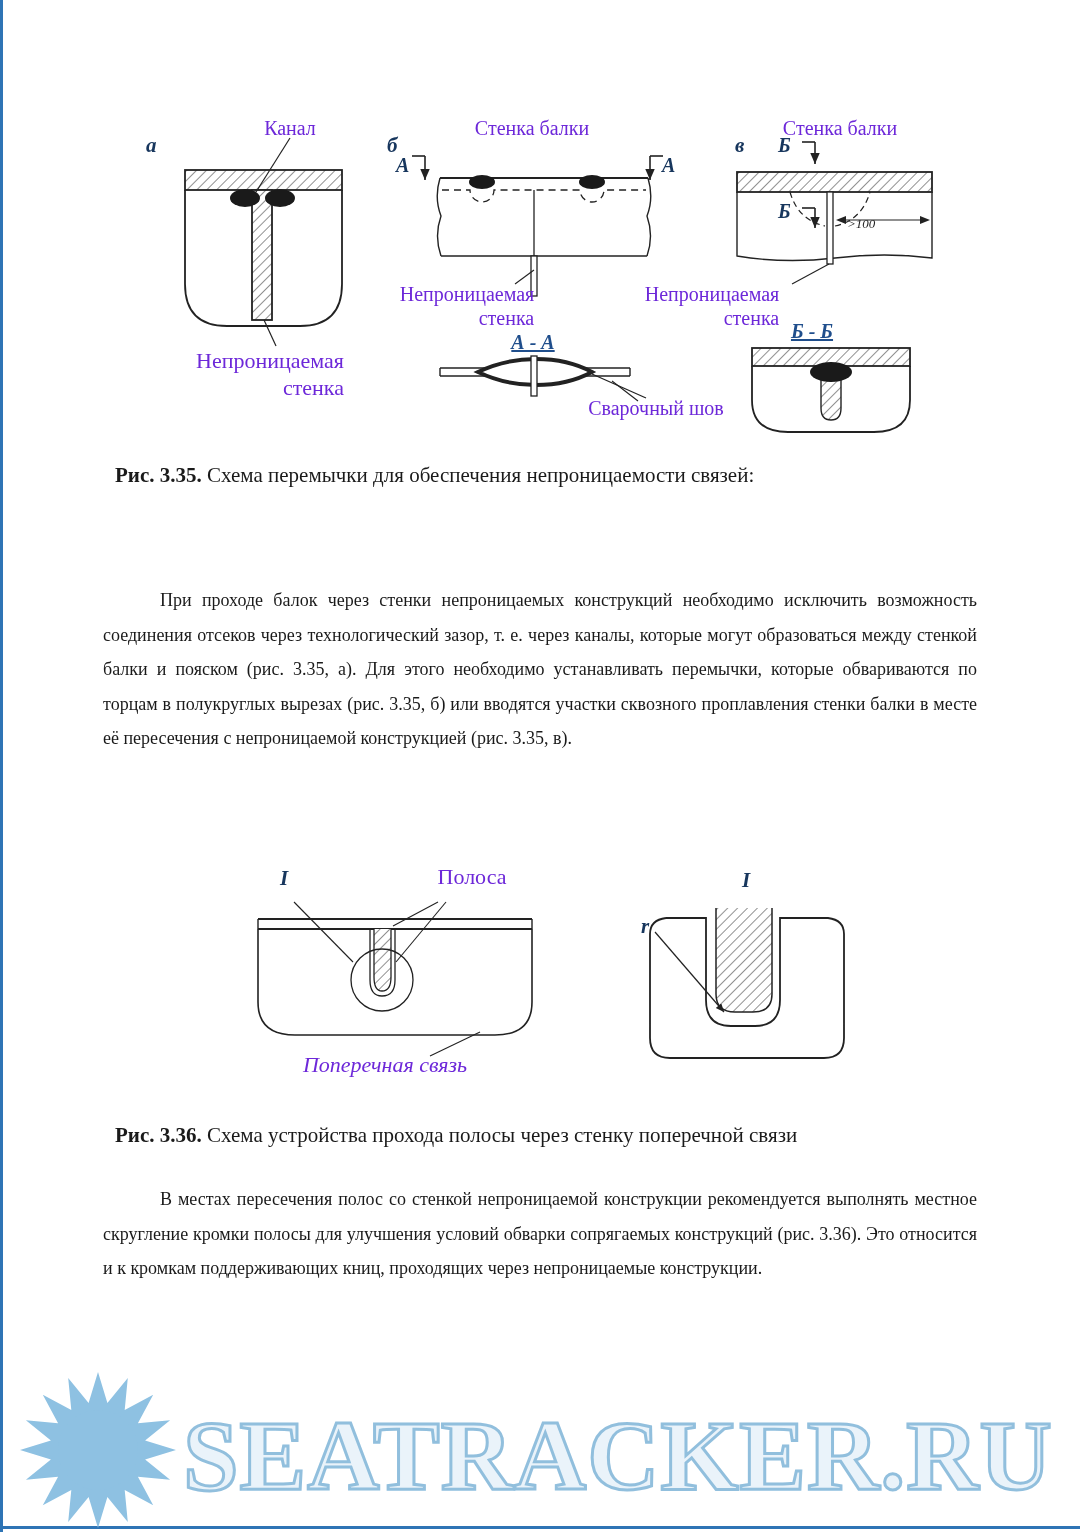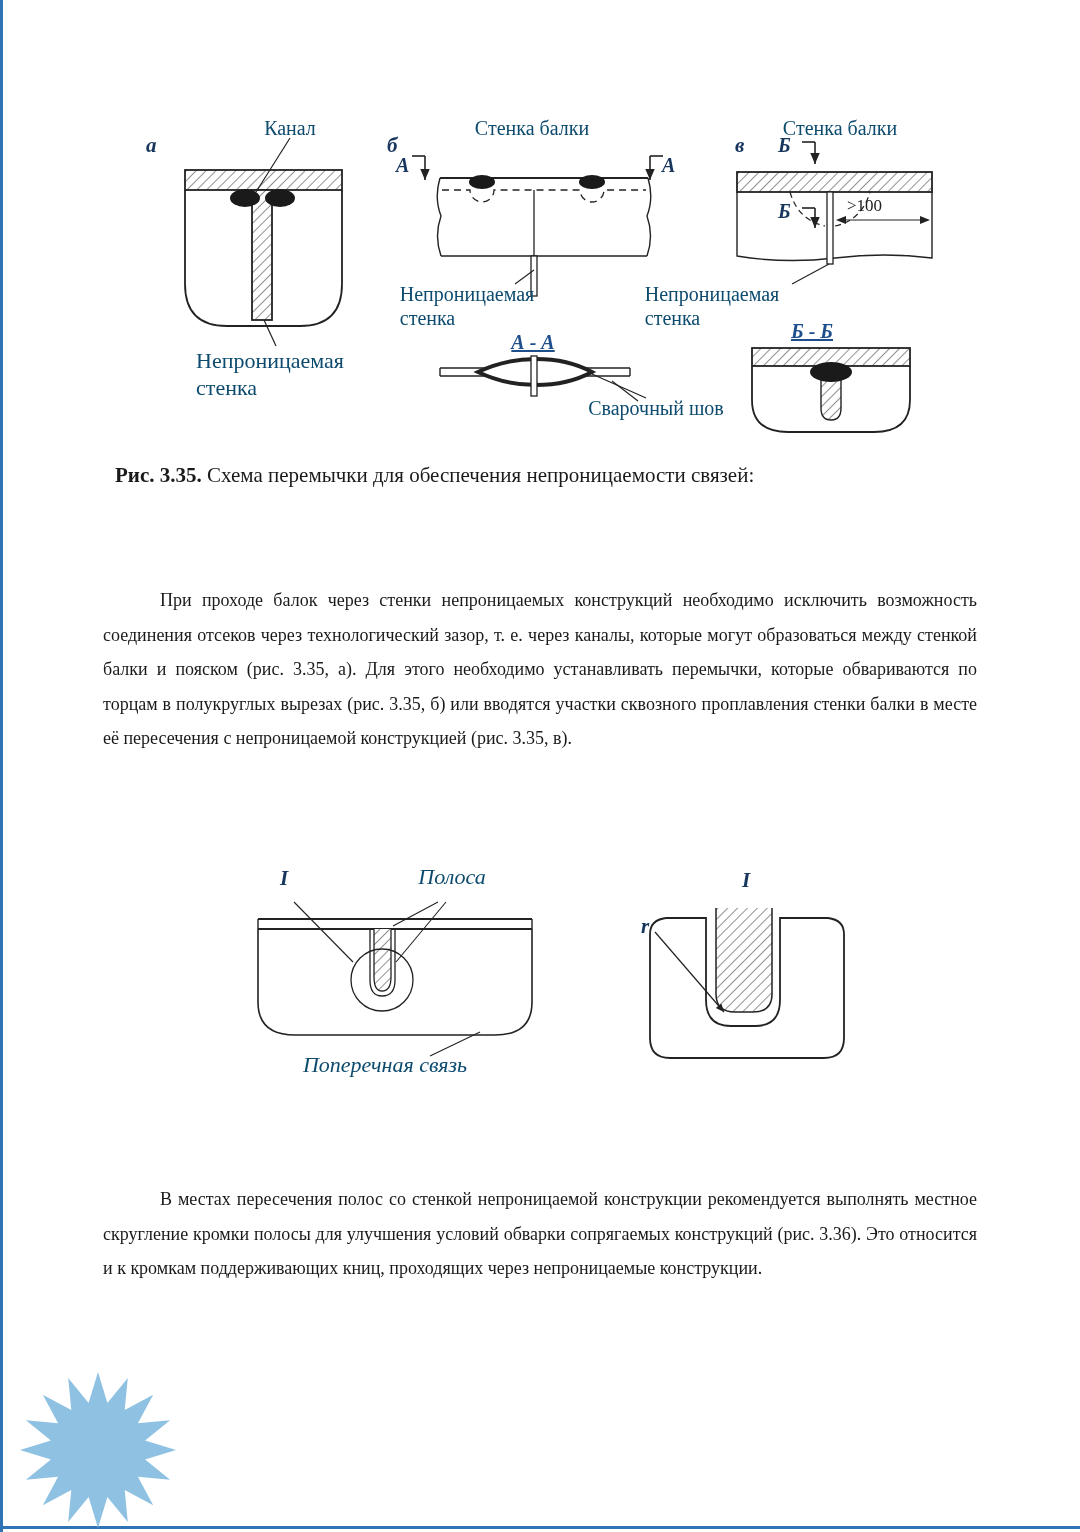--- a/index.html
+++ b/index.html
@@ -7,31 +7,31 @@
   .page {
     position:relative; width:1080px; height:1532px; background:#ffffff;
     font-family:"Liberation Serif", serif; color:#1a1a1a; overflow:hidden;
   }
   .border-left  { position:absolute; left:0; top:0; width:3px; height:1532px; background:#2e74b5; }
   .border-bottom{ position:absolute; left:0; top:1526px; width:1080px; height:3px; background:#2e74b5; }
 
   .figsvg { position:absolute; }
 
   .lbl {
-    position:absolute; color:#0c4a6e; font-size:20px; line-height:1.22;
-    text-align:left; white-space:pre-line; transform:translateX(-50%);
+    position:absolute; color:#6d28d9; font-size:20px; line-height:1.22;
+    text-align:right; white-space:pre-line; transform:translateX(-50%);
   }
   .lbl.big { font-size:22px; }
   .marker { position:absolute; color:#17365d; font-weight:bold; font-style:italic; font-size:21px; }
   .cut    { position:absolute; color:#17365d; font-weight:bold; font-style:italic; font-size:20px; }
   .seclbl {
     position:absolute; color:#1f4e8c; font-weight:bold; font-style:italic; font-size:20px;
     text-decoration:underline; transform:translateX(-50%); white-space:nowrap;
   }
-  .dim { position:absolute; font-size:17px; color:#222; }
+  .dim { position:absolute; font-style:italic; font-size:13px; color:#222;margin-top:20px; }
 
   .caption { position:absolute; left:115px; width:850px; text-align:left;
              font-size:21px; line-height:27.5px; color:#1a1a1a; }
   .caption .b { font-weight:bold; }
 
   .para { position:absolute; left:103px; width:874px; font-size:18px; line-height:34.5px;
           text-align:justify; text-indent:57px; color:#1a1a1a; }
 
   .pagenum { position:absolute; left:0; top:1392px; width:100%; text-align:center;
              font-size:22px; color:#222; }
@@ -184,28 +184,32 @@
     </g>
 
     <g stroke="#222" fill="none" stroke-width="1.8">
       <path d="M576,56 L616,56 L616,138 Q616,164 641,164 L665,164 Q690,164 690,138 L690,56 L738,56 Q754,58 754,72 L754,176 Q754,196 734,196 L580,196 Q560,196 560,176 L560,72 Q560,58 576,56"></path>
       <path d="M626,46 L626,132 Q626,150 645,150 L663,150 Q682,150 682,132 L682,46" fill="url(#h2)" stroke-width="1.5"></path>
       <line x1="565" y1="70" x2="634" y2="150" stroke-width="1.2" marker-end="url(#ar2)"></line>
     </g>
   </svg>
 
   <div class="marker" style="left:280px; top:866px;">I</div>
-  <div class="lbl big" style="left:452px; top:864px;font-style:italic;">Полоса</div>
+  <div class="lbl big" style="left:472px; top:864px;">Полоса</div>
   <div class="marker" style="left:742px; top:868px;">I</div>
   <div class="marker" style="left:641px; top:914px;">r</div>
   <div class="lbl big" style="left:385px; top:1052px;font-style:italic;">Поперечная связь</div>
 
+  <div class="caption" style="top:1122px;">
+    <span class="b">Рис. 3.36.</span><span> Схема устройства прохода полосы через стенку поперечной связи</span>
+  </div>
 
   <div class="para" style="top:1182px;">В местах пересечения полос со стенкой непроницаемой конструкции рекомендуется выполнять местное скругление кромки полосы для улучшения условий обварки сопрягаемых конструкций (рис. 3.36). Это относится и к кромкам поддерживающих книц, проходящих через непроницаемые конструкции.</div>
 
 
   <svg class="wm-sun" width="180" height="158" viewBox="0 0 180 158">
     <polygon fill="#8ec1e2" points="168,78 137.1,87.4 162.1,107.8 129.9,104.7 145.2,133.2 116.7,117.9 119.8,150.1 99.4,125.1 90,156 80.6,125.1 60.2,150.1 63.3,117.9 34.8,133.2 50.1,104.7 17.9,107.8 42.9,87.4 12,78 42.9,68.6 17.9,48.2 50.1,51.3 34.8,22.8 63.3,38.1 60.2,5.9 80.6,30.9 90,0 99.4,30.9 119.8,5.9 116.7,38.1 145.2,22.8 129.9,51.3 162.1,48.2 137.1,68.6">
     </polygon>
     <circle cx="90" cy="78" r="40" fill="#8ec1e2"></circle>
   </svg>
+  <div class="wm-text">SEATRACKER.RU</div>
 
 </div>
 
 </body></html>

